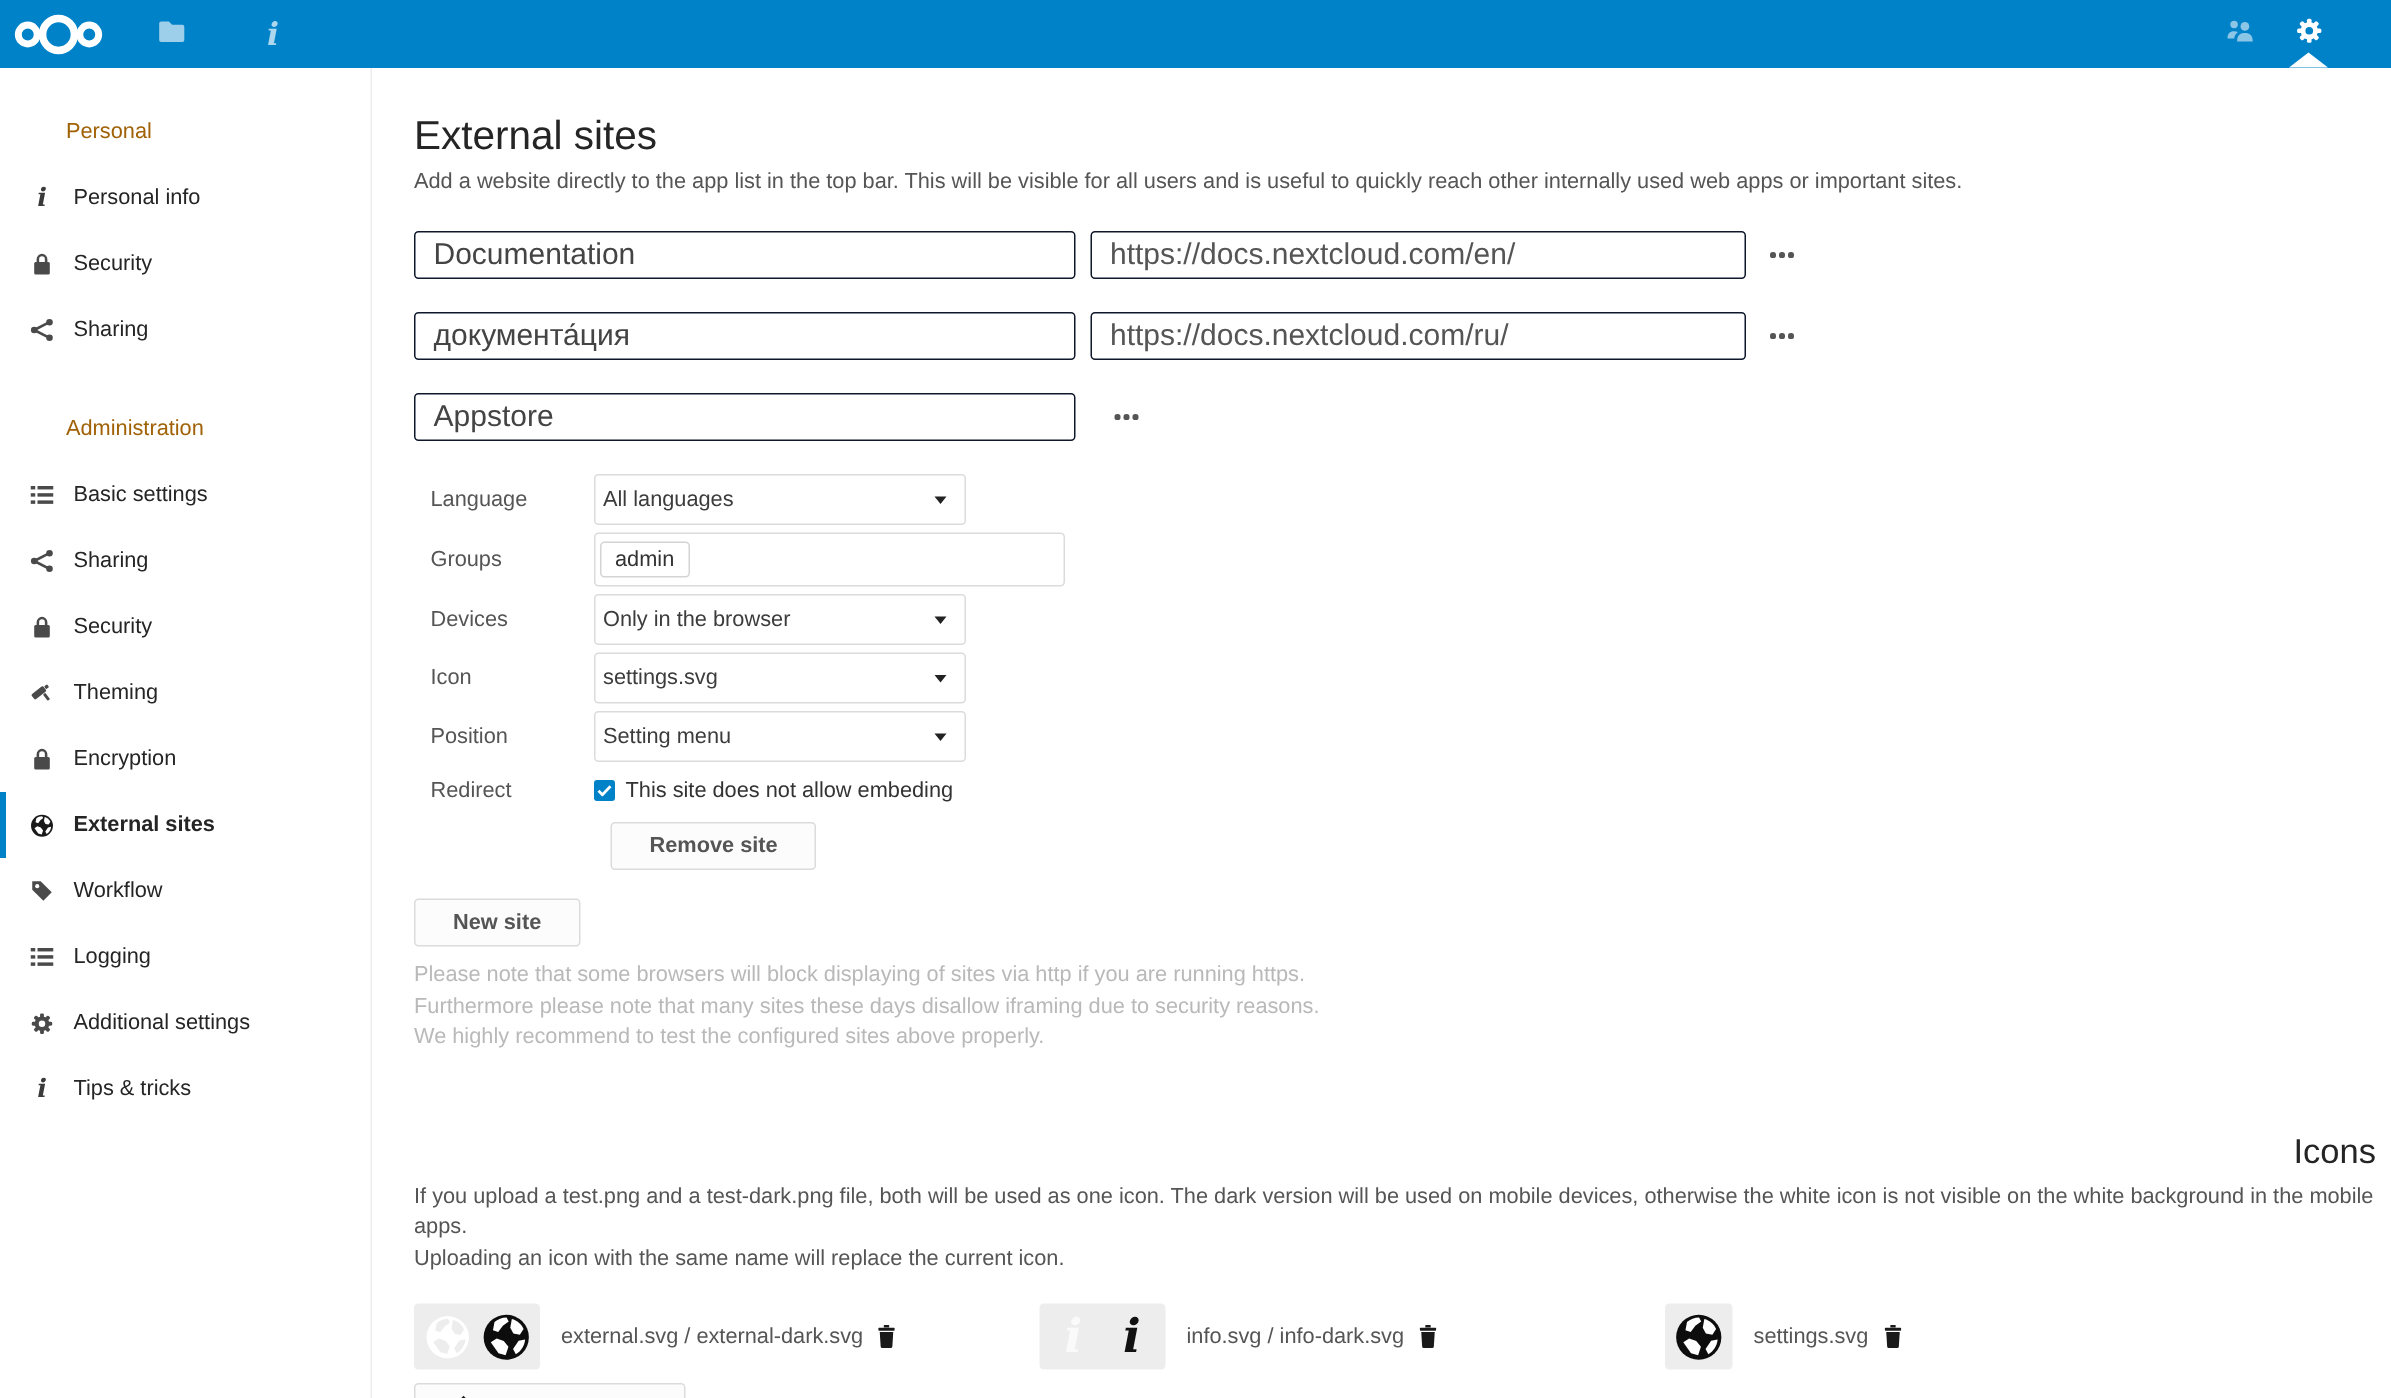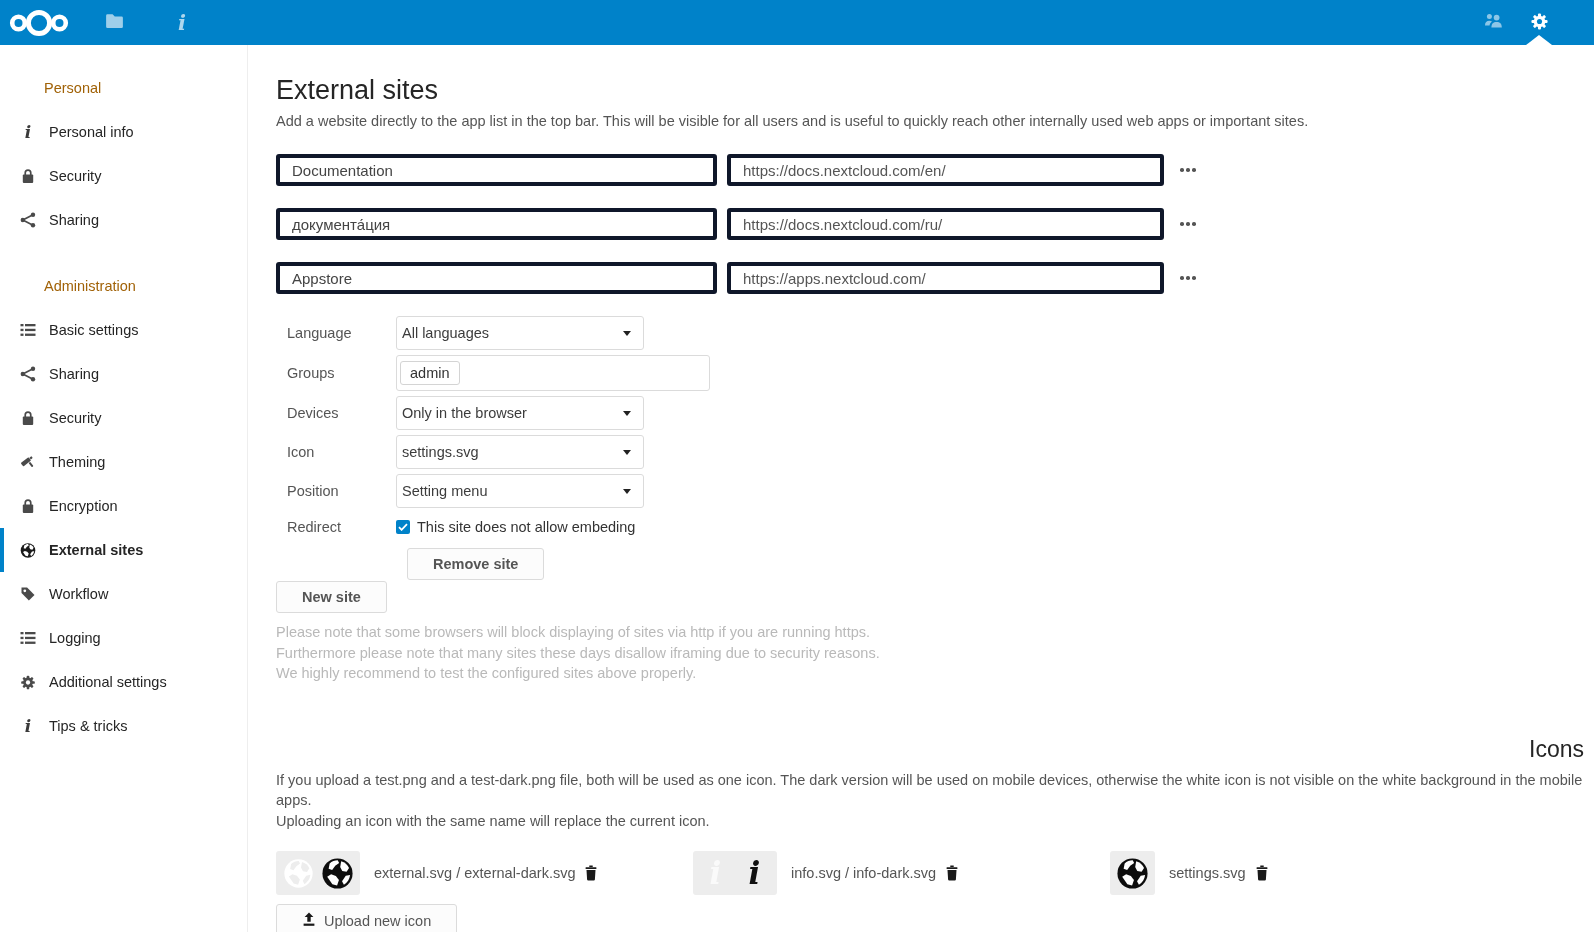--- a/index.html
+++ b/index.html
@@ -55,22 +55,22 @@
   .nav-label { white-space:nowrap; }
 
   
   .main { flex:1; padding:30px 10px 0 28px; }
   h2.page-title { font-size:27px; font-weight:300; color:#252525; margin:0 0 7px 0; }
   .page-desc { color:#555; margin:0 0 25px 0; }
 
   .site-row { display:flex; align-items:center; margin-bottom:22px; }
   .site-row:last-of-type { margin-bottom:6px; }
   .txt-input {
-    height:32px; border:4px solid #0f172a; border-radius:3px; padding:0 12px;
-    font-family:inherit; font-size:15px; color:#444; background:#fff; outline:none;
+    height:32px; border:1px solid #0f172a; border-radius:3px; padding:0 12px;
+    font-family:inherit; font-size:20px; color:#444; background:#fff; outline:none;
   }
   .name-input { width:441px; margin-right:10px; }
   .url-input  { width:437px; color:#555; }
   .dots-btn { border:none; background:none; margin-left:12px; padding:4px; display:flex; gap:2.5px; cursor:pointer; }
   .dots-btn i { width:3.5px; height:3.5px; border-radius:50%; background:#555; display:block; }
 
   .details { margin-top:6px; }
   .detail-row { display:flex; align-items:center; margin-bottom:5px; min-height:34px; }
   .detail-label { width:120px; padding-left:11px; color:#555; flex-shrink:0; }
   .select {
@@ -93,21 +93,21 @@
   .checkbox svg { display:block; }
   .check-label { color:#333; cursor:pointer; }
 
   .btn {
     display:inline-flex; align-items:center; gap:8px;
     background:#fcfcfc; border:1px solid #dbdbdb; border-radius:3px;
     padding:7px 25px; font-family:inherit; font-size:14.5px; color:#555; cursor:pointer;
   }
   .btn.bold { font-weight:bold; }
   .remove-row { margin-top:7px; padding-left:131px; margin-bottom:0; }
-  .newsite-btn { }
+  .newsite-btn { margin-top:18px; }
 
   .notes { margin-top:9px; color:#b9b9b9; line-height:20.5px; }
 
   
   .icons-section { margin-top:52px; }
   h3.icons-title { font-size:23px; font-weight:300; color:#252525; margin:0 0 7px 0;text-align:right; }
   .icons-desc { color:#555; line-height:20.5px; }
   .icon-list { display:flex; align-items:center; margin-top:20px; }
   .icon-item { display:flex; align-items:center; width:417px; }
   .icon-item:last-child { width:auto; }
@@ -347,21 +347,20 @@
     <input class="txt-input name-input" value="документа́ция" style="">
     <input class="txt-input url-input" value="https://docs.nextcloud.com/ru/" style="">
     <button class="dots-btn">
           <i></i>
           <i></i>
           <i></i>
         </button>
   </div>
   <div class="site-row">
     <input class="txt-input name-input" value="Appstore" style="">
-    <input class="txt-input url-input" value="https://apps.nextcloud.com/" style="">
     <button class="dots-btn">
           <i></i>
           <i></i>
           <i></i>
         </button>
   </div>
 
   <div class="details">
     <div class="detail-row">
       <span class="detail-label">Language</span>

